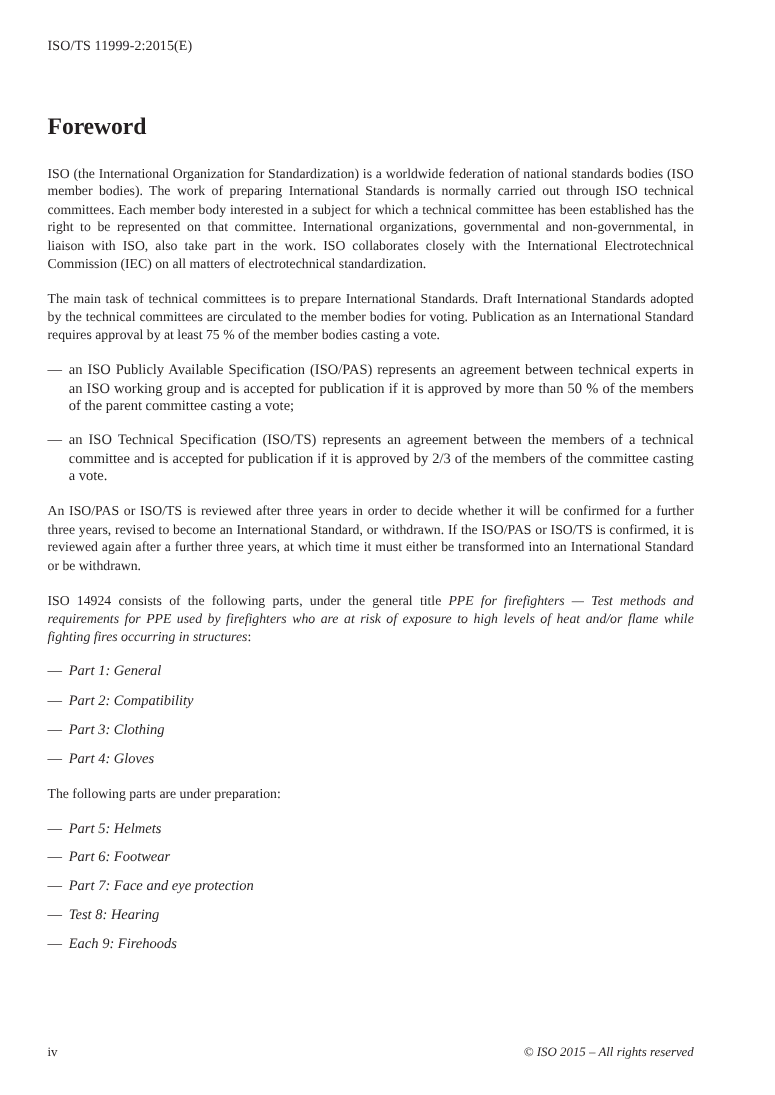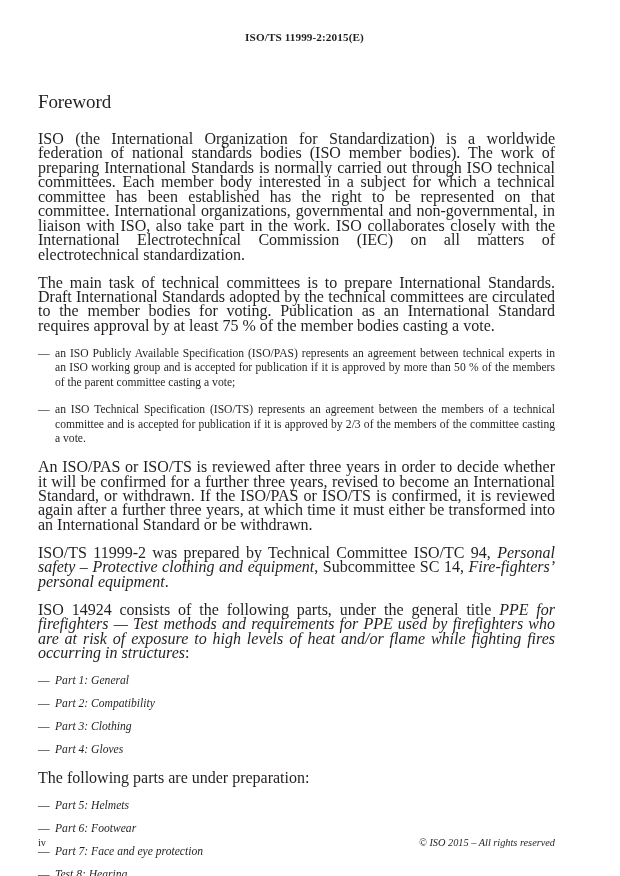--- a/index.html
+++ b/index.html
@@ -24,35 +24,34 @@
     padding: 0;
   }
   .content {
     position: absolute;
     left: 38px;
     top: 30px;
     width: 517px;
   }
   .running-head {
     font-size: 11.2px;
-    font-weight: bold;
+    font-weight: normal;
     letter-spacing: 0.1px;
     line-height: 14px;
-    margin: 0 0 0 16px;
-    text-align: center;
+    margin: 0 0 0 0;
   }
   h1.section-title {
     font-size: 19px;
-    font-weight: normal;
+    font-weight: bold;
     margin: 47px 0 19px 0;
     line-height: 22px;
     letter-spacing: -0.1px;
   }
   p.para {
-    font-size: 16px;
+    font-size: 11px;
     line-height: 14.45px;
     text-align: justify;
     margin: 0 0 13.5px 0;
     -webkit-hyphens: none;
     hyphens: none;
   }
   p.para:last-child { margin-bottom: 0; }
 
   ul.dash-list {
     list-style: none;
@@ -118,21 +117,20 @@
         <span>an ISO Publicly Available Specification (ISO/PAS) represents an agreement between technical experts in an ISO working group and is accepted for publication if it is approved by more than 50 % of the members of the parent committee casting a vote;</span>
       </li>
       <li>
         <span class="dash">—</span>
         <span>an ISO Technical Specification (ISO/TS) represents an agreement between the members of a technical committee and is accepted for publication if it is approved by 2/3 of the members of the committee casting a vote.</span>
       </li>
     </ul>
 
     <p class="para">An ISO/PAS or ISO/TS is reviewed after three years in order to decide whether it will be confirmed for a further three years, revised to become an International Standard, or withdrawn. If the ISO/PAS or ISO/TS is confirmed, it is reviewed again after a further three years, at which time it must either be transformed into an International Standard or be withdrawn.</p>
 
-    <p class="para"><span>ISO/TS 11999-2 was prepared by Technical Committee ISO/TC 94, </span><span class="it">Personal safety – Protective clothing and equipment</span><span>, Subcommittee SC 14, </span><span class="it">Fire-fighters’ personal equipment</span><span>.</span></p>
 
     <p class="para"><span>ISO 14924 consists of the following parts, under the general title </span><span class="it">PPE for firefighters — Test methods and requirements for PPE used by firefighters who are at risk of exposure to high levels of heat and/or flame while fighting fires occurring in structures</span><span>:</span></p>
 
     <ul class="dash-list parts-list">
       <li>
         <span class="dash">—</span>
         <span>Part 1: General</span>
       </li>
       <li>
         <span class="dash">—</span>

